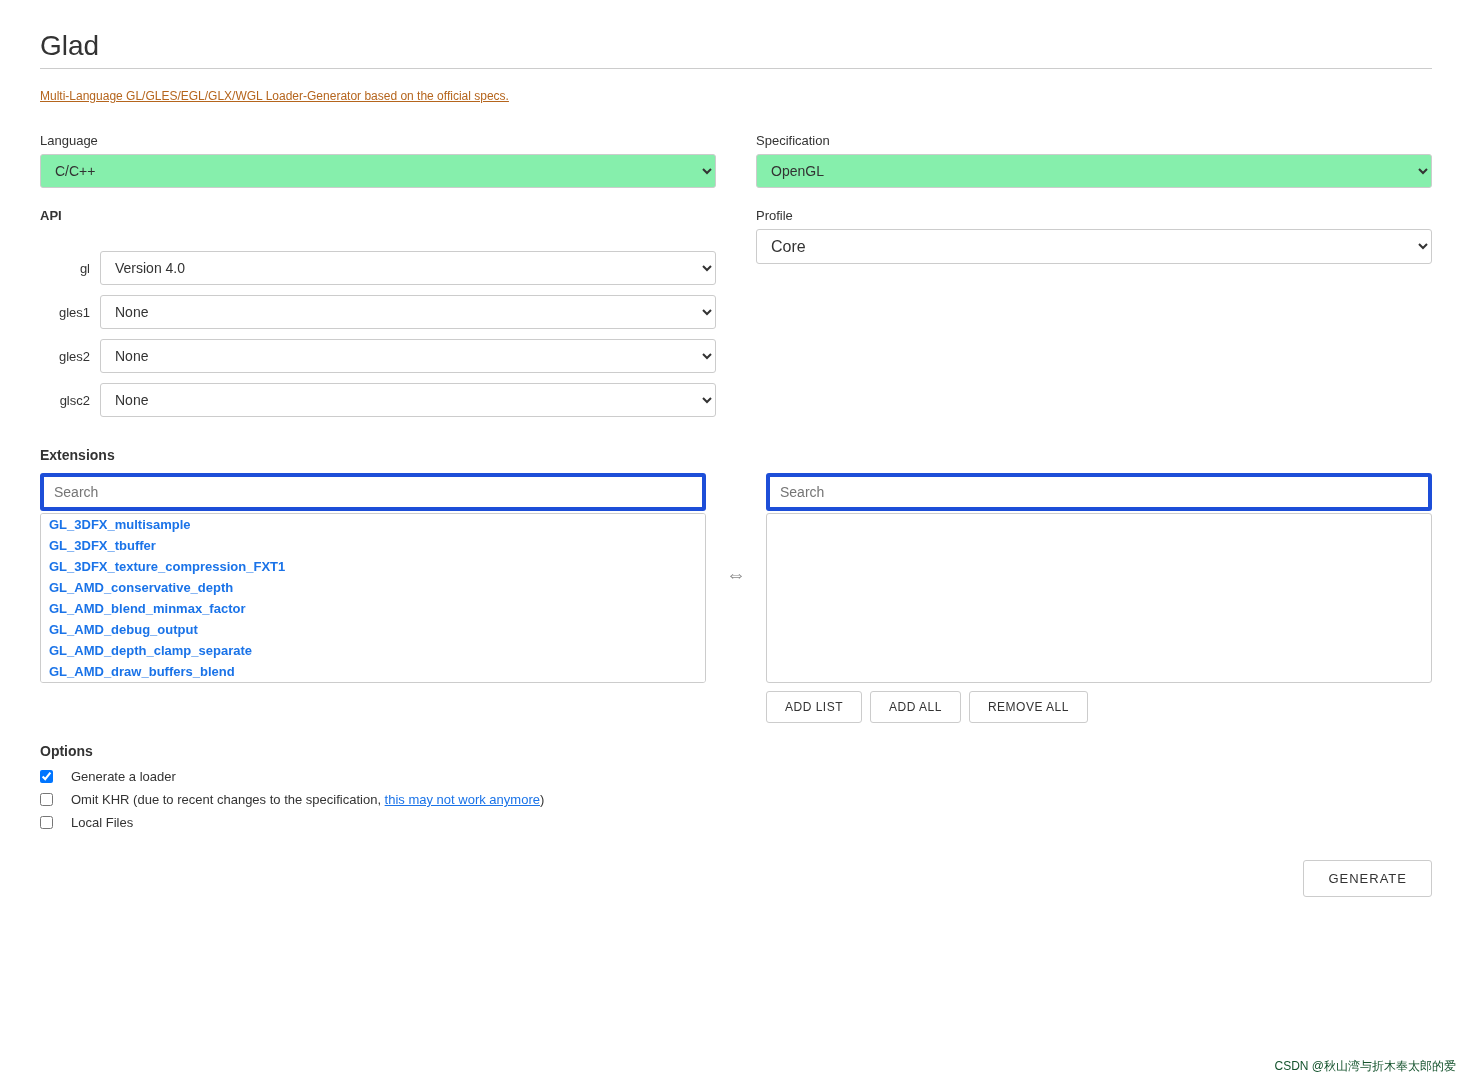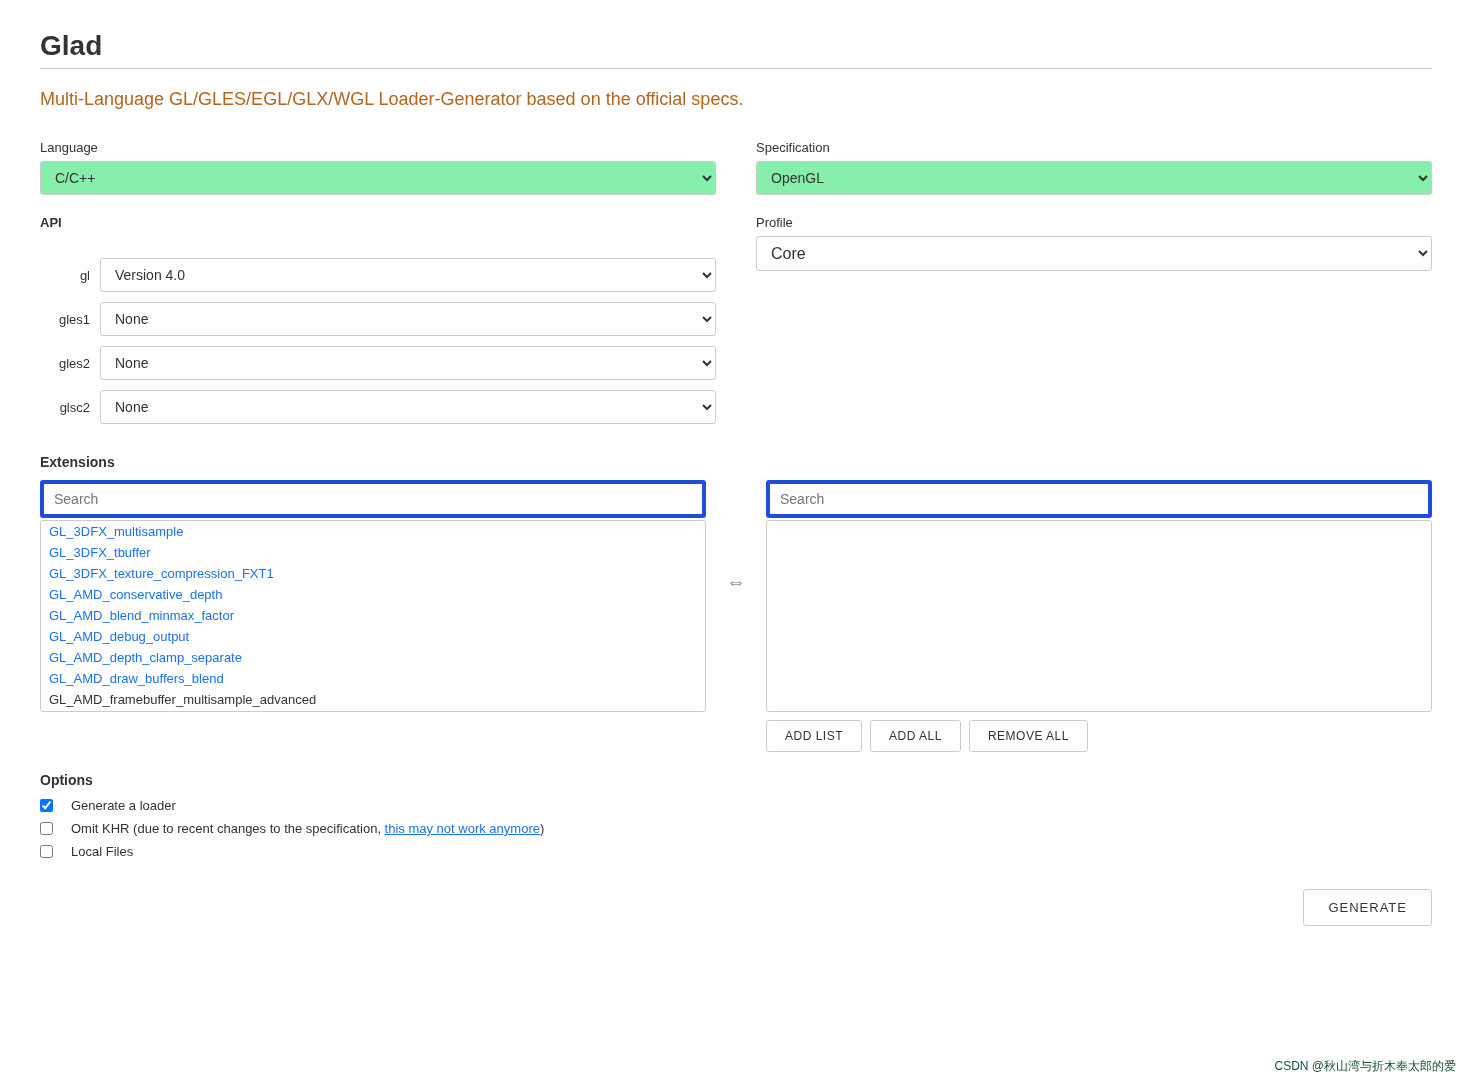--- a/index.html
+++ b/index.html
@@ -5,28 +5,29 @@
     * { box-sizing: border-box; margin: 0; padding: 0; }
     body {
       font-family: Arial, sans-serif;
       background: #fff;
       color: #333;
       font-size: 14px;
       padding: 30px 40px;
     }
     h1 {
       font-size: 28px;
-      font-weight: bold;
+      font-weight: normal;
       color: #333;
       margin-bottom: 6px;
     }
     .subtitle {
       color: #b5651d;
-      font-size: 18px;
+      font-size: 12px;
       margin-bottom: 30px;
+      text-decoration: underline;
     }
     hr {
       border: none;
       border-top: 1px solid #ccc;
       margin-bottom: 24px;
     }
     .form-row {
       display: flex;
       gap: 40px;
       margin-bottom: 20px;
@@ -145,24 +146,25 @@
       padding: 7px 10px;
       font-size: 14px;
       width: 100%;
       margin-bottom: 2px;
       color: #999;
       outline: none;
     }
     .ext-list {
       border: 1px solid #ccc;
       border-radius: 3px;
-      height: 192px;
+      height: 170px;
       overflow-y: scroll;
       background: #fff;
       padding: 0;
+      font-weight: bold;
     }
     .ext-list-item {
       padding: 3px 8px;
       font-size: 13px;
       color: #1a73e8;
       cursor: pointer;
     }
     .ext-list-item.dark {
       color: #333;
     }

